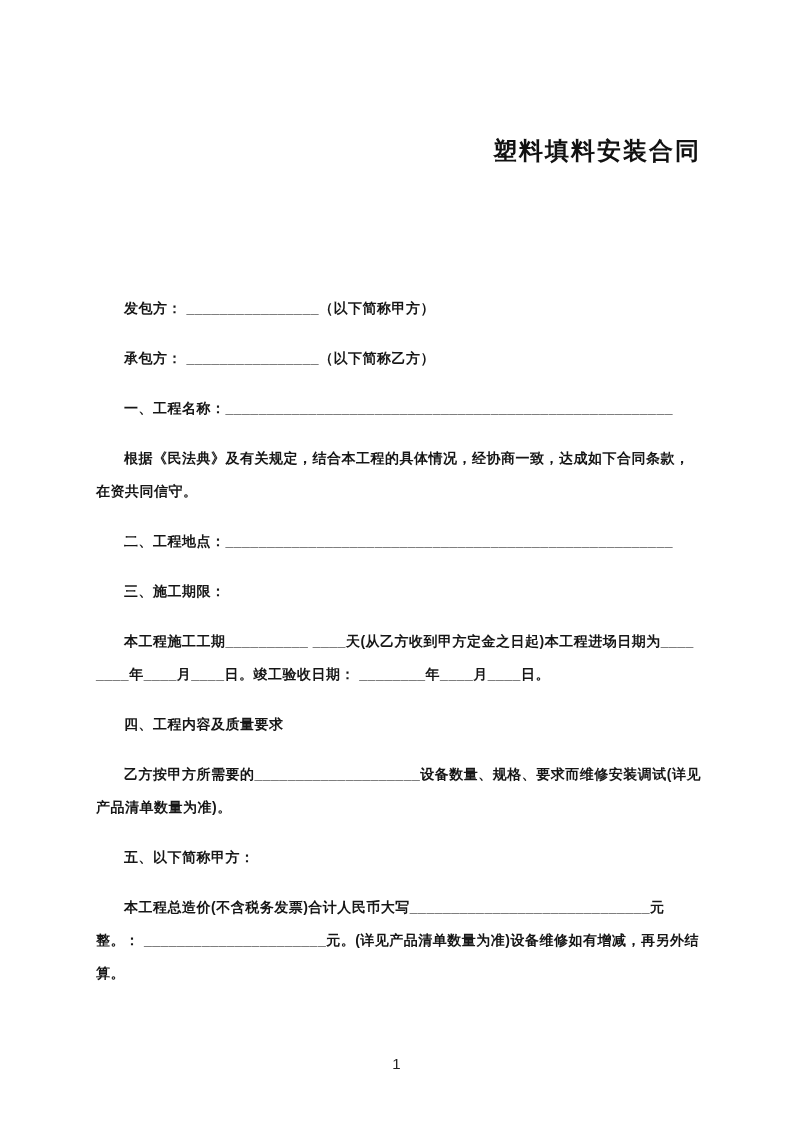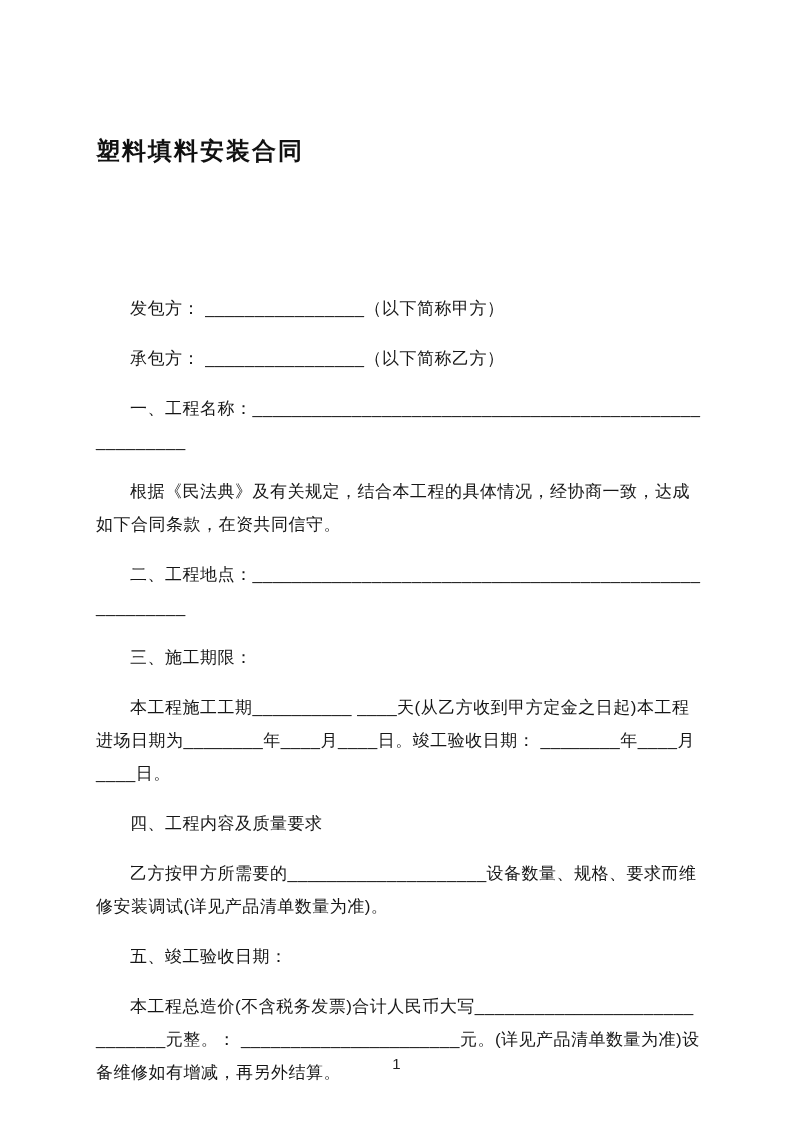--- a/index.html
+++ b/index.html
@@ -13,31 +13,31 @@
     overflow: hidden;
   }
   .page {
     width: 793px;
     height: 1122px;
     background: #ffffff;
     padding: 134px 92px 0 96px;
     position: relative;
   }
   .doc-title {
-    text-align: left;
+    text-align: right;
     font-size: 24px;
     font-weight: bold;
     letter-spacing: 2px;
     color: #111111;
     margin-bottom: 124px;
     line-height: 34px;
   }
   .para {
-    font-size: 17px;
-    font-weight: 400;
+    font-size: 14px;
+    font-weight: 700;
     line-height: 33px;
     margin-bottom: 17px;
     text-indent: 2em;
     word-break: break-all;
     text-align: left;
     color: #161616;
     letter-spacing: 0.5px;
   }
   .page-number {
     position: absolute;
@@ -68,19 +68,19 @@
   <p class="para">二、工程地点：______________________________________________________</p>
 
   <p class="para">三、施工期限：</p>
 
   <p class="para">本工程施工工期__________ ____天(从乙方收到甲方定金之日起)本工程进场日期为________年____月____日。竣工验收日期： ________年____月____日。</p>
 
   <p class="para">四、工程内容及质量要求</p>
 
   <p class="para">乙方按甲方所需要的____________________设备数量、规格、要求而维修安装调试(详见产品清单数量为准)。</p>
 
-  <p class="para">五、竣工验收日期：</p>
+  <p class="para">五、以下简称甲方：</p>
 
   <p class="para">本工程总造价(不含税务发票)合计人民币大写_____________________________元整。： ______________________元。(详见产品清单数量为准)设备维修如有增减，再另外结算。</p>
 
   <div class="page-number">1</div>
 
 </div>
 
 </body></html>

